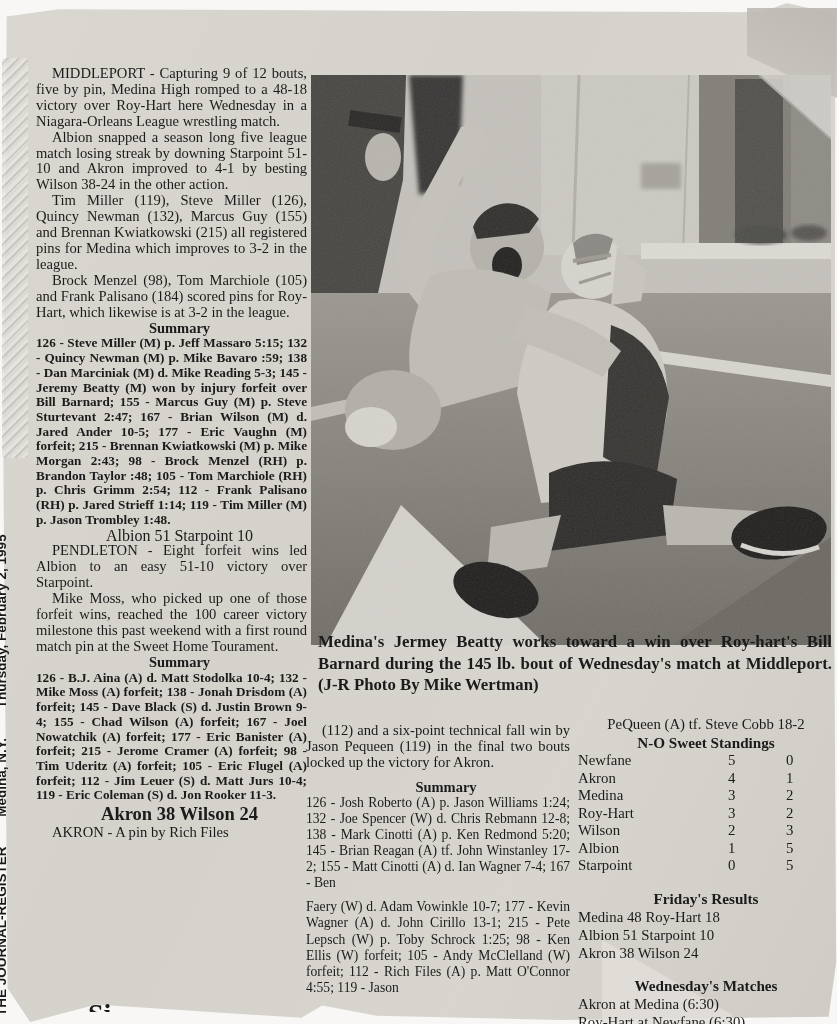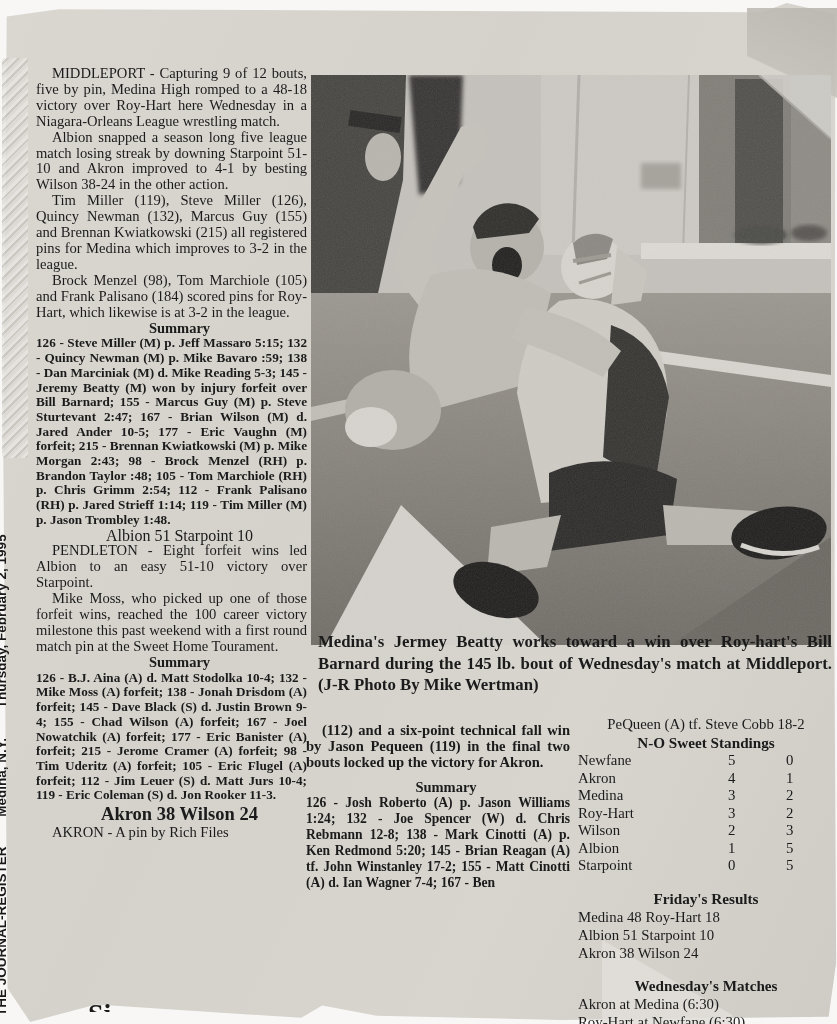--- a/index.html
+++ b/index.html
@@ -25,21 +25,21 @@
   .col1 p.noindent{text-indent:0;}
   .smallsum{font-size:13.2px;line-height:14.7px;font-weight:bold;}
   .sumtitle{text-align:center;font-weight:bold;font-size:14.5px;margin:2px 0 1px;text-indent:0;}
   .subhead{text-align:center;font-size:16px;margin:2px 0;text-indent:0;}
   .subhead.big{font-weight:bold;font-size:18.5px;margin:4px 0 2px;}
   .photo-wrap{position:absolute;left:311px;top:75px;width:520px;height:570px;background:#b9b6b0;
     box-shadow:0 0 0 1px #a5a29c inset;}
   .caption{position:absolute;left:318px;top:631px;width:514px;font-weight:bold;font-size:16.8px;
     line-height:21.5px;text-align:justify;}
   .col2{left:306px;top:722px;width:264px;height:302px;font-size:14.6px;line-height:16.2px;overflow:hidden;}
-  .col2 p{margin:0;text-indent:16px;font-weight:bold;}
+  .col2 p{margin:0;text-indent:16px;}
   .col2 .sum{font-size:13.6px;line-height:16.1px;text-indent:0;}
   .col2 .gap{height:8px;}
   .col3{left:578px;top:716px;width:256px;height:308px;font-size:14.8px;line-height:17px;text-align:left;overflow:hidden;}
   .col3 .lead{margin:0 0 1px;text-align:center;}
   .tbl-title{text-align:center;font-weight:bold;font-size:15.2px;margin:1px 0;}
   .standings-row{display:flex;line-height:17.5px;}
   .standings-row .team{width:150px;}
   .standings-row .w{width:30px;text-align:left;}
   .standings-row .l{width:40px;text-align:left;padding-left:28px;}
   .list-line{line-height:18px;}
@@ -155,20 +155,21 @@
   </div>
 
   <div class="caption">Medina's Jermey Beatty  works toward a win over Roy-hart's Bill Barnard during the 145 lb. bout of Wednesday's match at Middleport. (J-R Photo By Mike Wertman)</div>
 
   <div class="col col2">
     <p class="noindent">(112) and a six-point technical fall win by Jason Pequeen (119) in the final two bouts locked up the victory for Akron.</p>
     <div class="gap"></div>
     <p class="sumtitle">Summary</p>
     <p class="sum">126 - Josh Roberto (A) p. Jason Williams 1:24; 132 - Joe Spencer (W) d. Chris Rebmann 12-8; 138 - Mark Cinotti (A) p. Ken Redmond 5:20; 145 - Brian Reagan (A) tf. John Winstanley 17-2; 155 - Matt Cinotti (A) d. Ian Wagner 7-4; 167 - Ben</p>
     <div class="gap"></div>
+    <p class="sum">Faery (W) d. Adam Vowinkle 10-7; 177 - Kevin Wagner (A) d. John Cirillo 13-1; 215 - Pete Lepsch (W) p. Toby Schrock 1:25; 98 - Ken Ellis (W) forfeit; 105 - Andy McClelland (W) forfeit; 112 - Rich Files (A) p. Matt O'Connor 4:55; 119 - Jason</p>
   </div>
 
   <div class="col col3">
     <p class="lead">PeQueen (A) tf. Steve Cobb 18-2</p>
     <div class="tbl-title">N-O Sweet Standings</div>
     <div>
       <div class="standings-row">
         <span class="team">Newfane</span>
         <span class="w">5</span>
         <span class="l">0</span>

